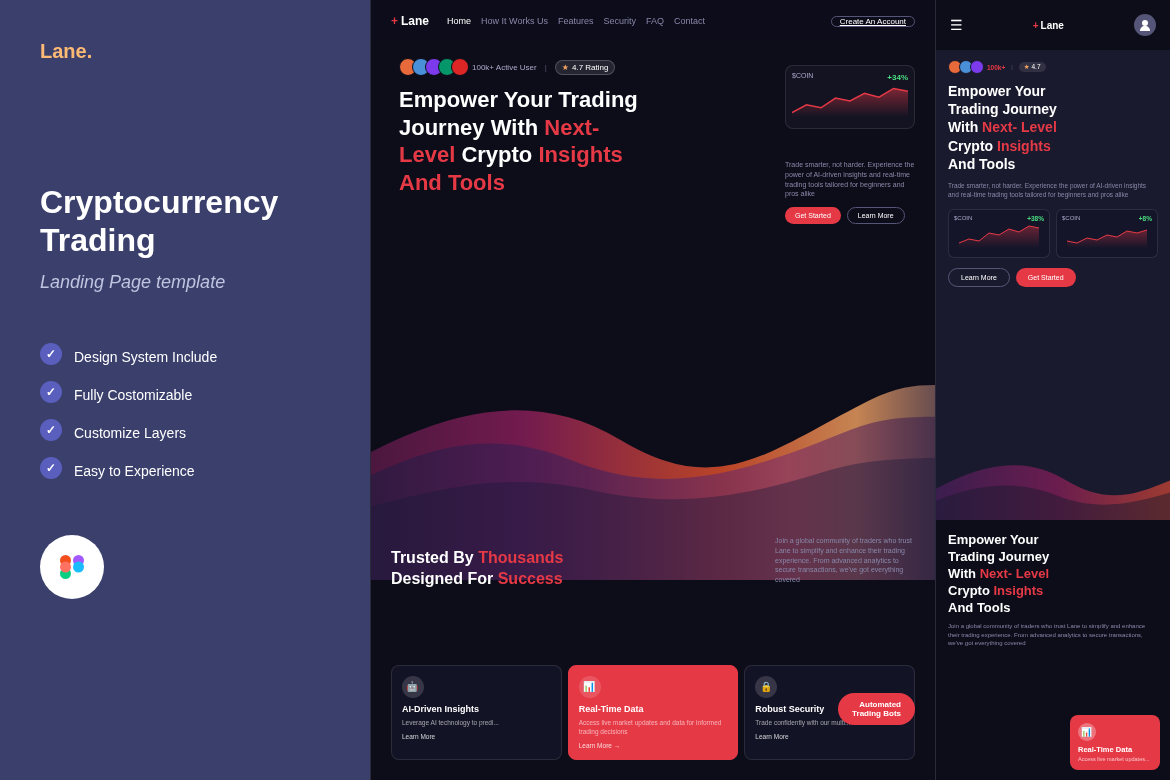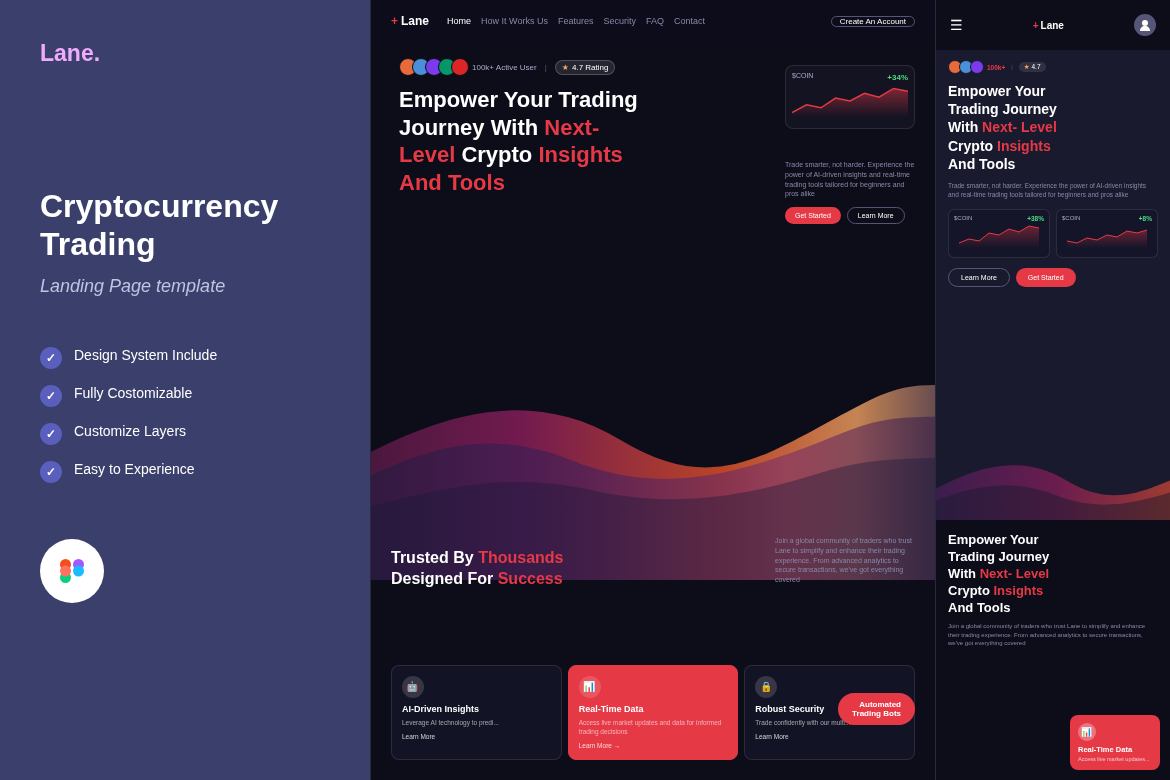--- a/index.html
+++ b/index.html
@@ -18,22 +18,22 @@
       left: 0; top: 0;
       width: 370px;
       height: 780px;
       background-color: #3a3f6b;
       padding: 40px 40px;
       display: flex;
       flex-direction: column;
     }
 
     .brand-title {
-      color: #f0abfc;
-      font-size: 23px;
+      color: #fdba74;
+      font-size: 20px;
       font-weight: 700;
       margin-bottom: 120px;
     }
 
     .page-category {
       color: #ffffff;
       font-size: 32px;
       font-weight: 800;
       line-height: 1.2;
       margin-bottom: 12px;
@@ -46,21 +46,21 @@
       margin-bottom: 50px;
     }
 
     .feature-list {
       list-style: none;
       margin-bottom: auto;
     }
 
     .feature-list li {
       display: flex;
-      align-items: flex-start;
+      align-items: flex-end;
       gap: 12px;
       color: #ffffff;
       font-size: 14px;
       margin-bottom: 16px;
     }
 
     .check-icon {
       width: 22px;
       height: 22px;
       border-radius: 50%;
@@ -146,20 +146,21 @@
       color: white;
     }
 
     .nav-cta {
       background: transparent;
       border: 1px solid #555577;
       color: white;
       font-size: 8px;
       padding: 0 8px;
       border-radius: 12px;
+      text-decoration: underline;
     }
 
     
     .hero-section {
       padding: 16px 28px 0;
       position: relative;
       z-index: 5;
     }
 
     .hero-badges {

